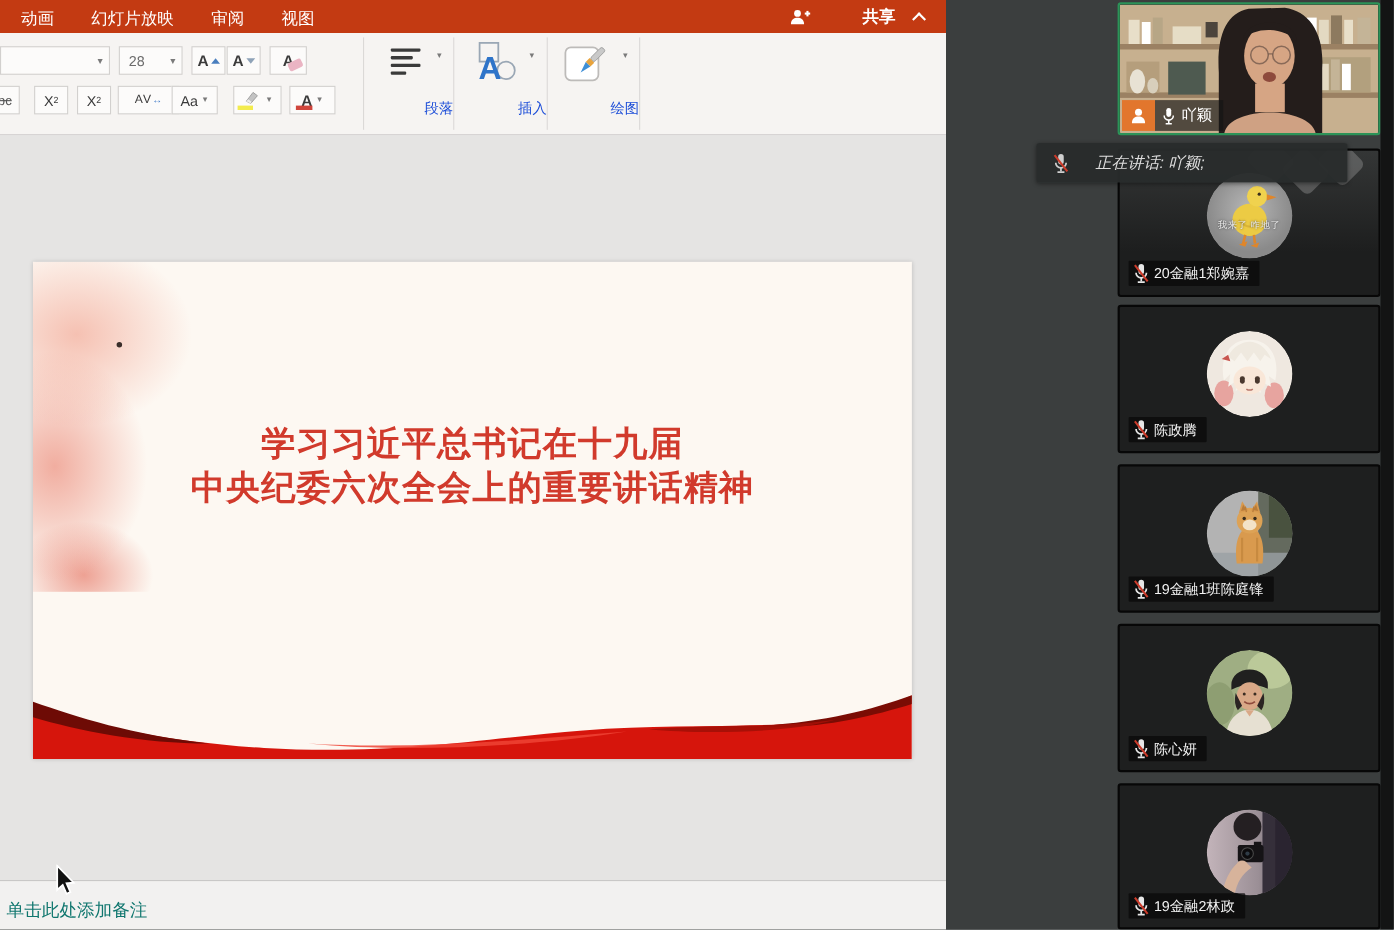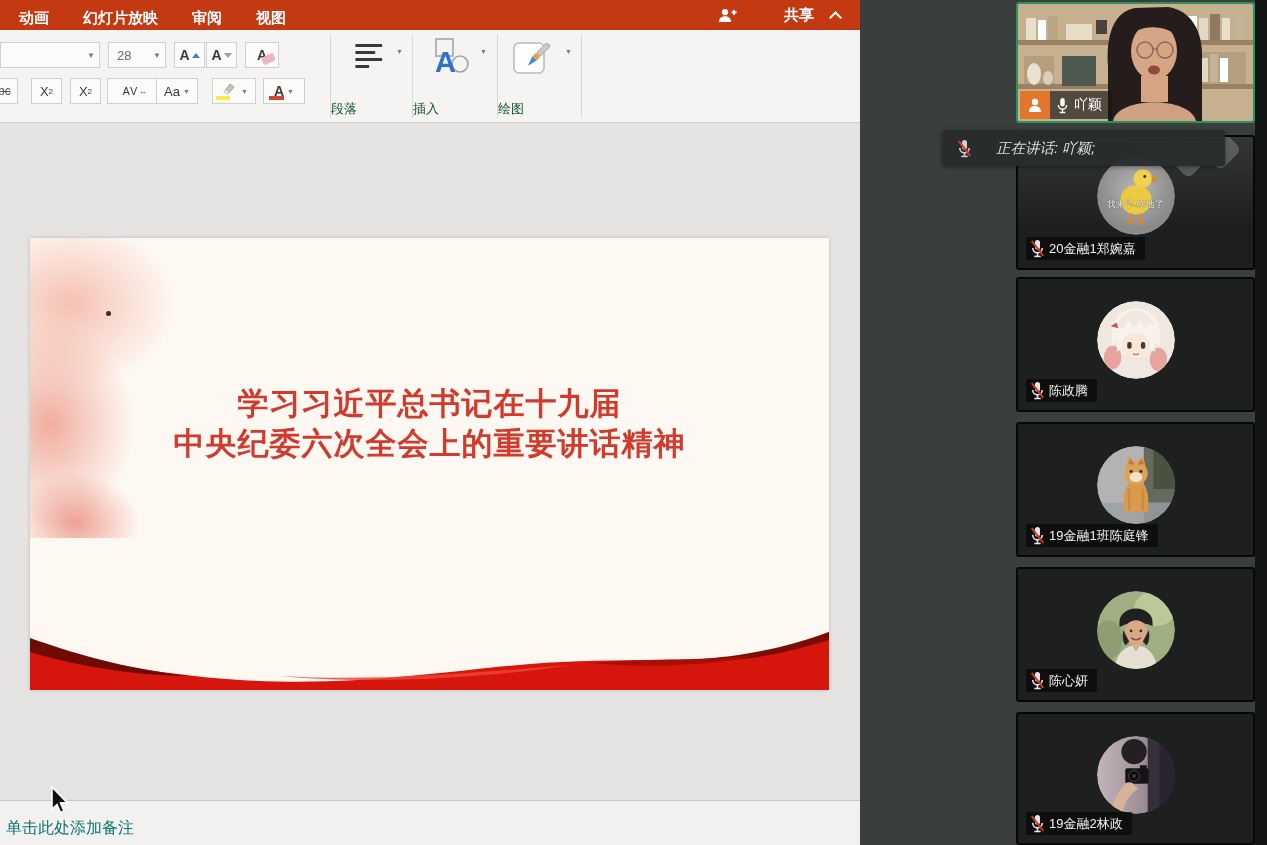--- a/index.html
+++ b/index.html
@@ -5,21 +5,21 @@
   * { margin:0; padding:0; box-sizing:border-box; }
   html,body { width:1267px; height:845px; overflow:hidden; background:#3b3e3e;
               font-family:"Liberation Sans", sans-serif; }
   #root { position:relative; width:1267px; height:845px; }
 
   
   .ppt { position:absolute; left:0; top:0; width:860px; height:845px; background:#e5e4e3; }
 
   .tabbar { position:absolute; left:0; top:0; width:860px; height:30px;
             background:#c33a12; display:flex; align-items:center; color:#fff; }
-  .tab { padding:0 17px; font-size:15px; font-weight:700; height:24px; line-height:30px; cursor:default; }
+  .tab { padding:0 17px; font-size:15px; font-weight:400; height:24px; line-height:30px; cursor:default; }
   .tab:first-child { margin-left:2px; }
   .share-area { margin-left:auto; margin-right:20px; display:flex; align-items:center; gap:7px; }
   .share-label { font-size:15px; font-weight:700;margin-left:40px; }
   .chev-up { width:9px; height:9px; border-left:2.5px solid #fff; border-top:2.5px solid #fff;
              transform:rotate(45deg); margin-left:10px; margin-top:4px; }
 
   
   .ribbon { position:absolute; left:0; top:30px; width:860px; height:93px;
             background:#f6f4f2; border-bottom:1px solid #cfcdcc; }
   .vsep { position:absolute; top:4px; bottom:4px; width:1px; background:#dbd9d7; }
@@ -30,22 +30,22 @@
   .letterA { font-weight:700; font-size:14px; color:#3a3a3a; }
   .tri-up { width:0; height:0; border-left:4px solid transparent; border-right:4px solid transparent;
             border-bottom:5px solid #4a7ebe; margin-left:2px; }
   .tri-down { width:0; height:0; border-left:4px solid transparent; border-right:4px solid transparent;
             border-top:5px solid #8fa3b8; margin-left:2px; }
   .eraser { position:absolute; right:3px; bottom:4px; width:13px; height:8px; background:#eab4c3;
             border-radius:2px; transform:rotate(-25deg); }
   .redbar { position:absolute; left:5px; bottom:3px; width:15px; height:4px; background:#d0453c; }
   .yelbar { position:absolute; left:3px; bottom:3px; width:14px; height:4px; background:#f3ec4e; }
   .group { position:absolute; top:0; height:92px; }
-  .group-label { position:absolute; bottom:4px; width:100%; text-align:left;
-                 font-size:13px; color:#14532d; }
+  .group-label { position:absolute; bottom:14px; width:100%; text-align:right;
+                 font-size:13px; color:#1d4ed8; }
   .para-lines { position:absolute; left:50%; transform:translateX(-62%); top:14px; }
   .para-lines i { display:block; height:3px; background:#3a3a3a; margin-bottom:4px; border-radius:1px; }
 
   
   .canvas { position:absolute; left:0; top:123px; width:860px; height:677px; background:#e5e4e3; }
   .slide { position:absolute; left:30px; top:115px; width:799px; height:452px;
            background:#fdf8f2; box-shadow:0 0 4px rgba(0,0,0,0.18); overflow:hidden; }
   .pink-blob { position:absolute; left:0; top:0; width:330px; height:300px;
     background:
       radial-gradient(ellipse 150px 120px at 12% 22%, rgba(238,138,115,0.50), transparent 70%),

